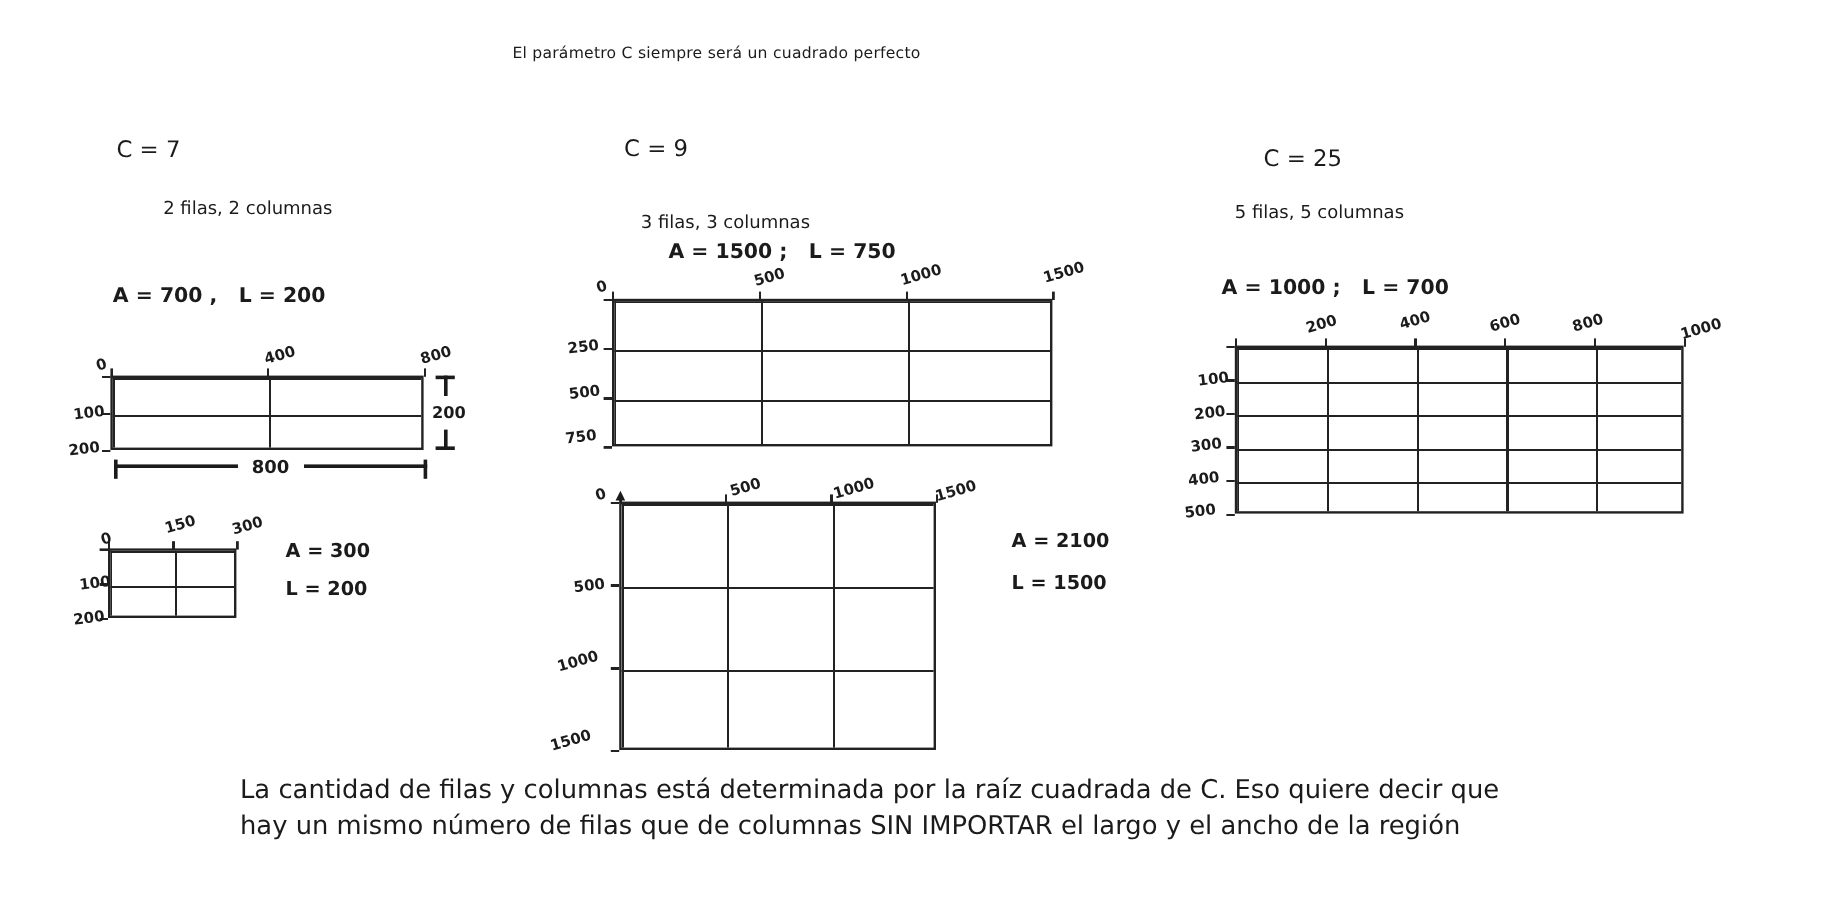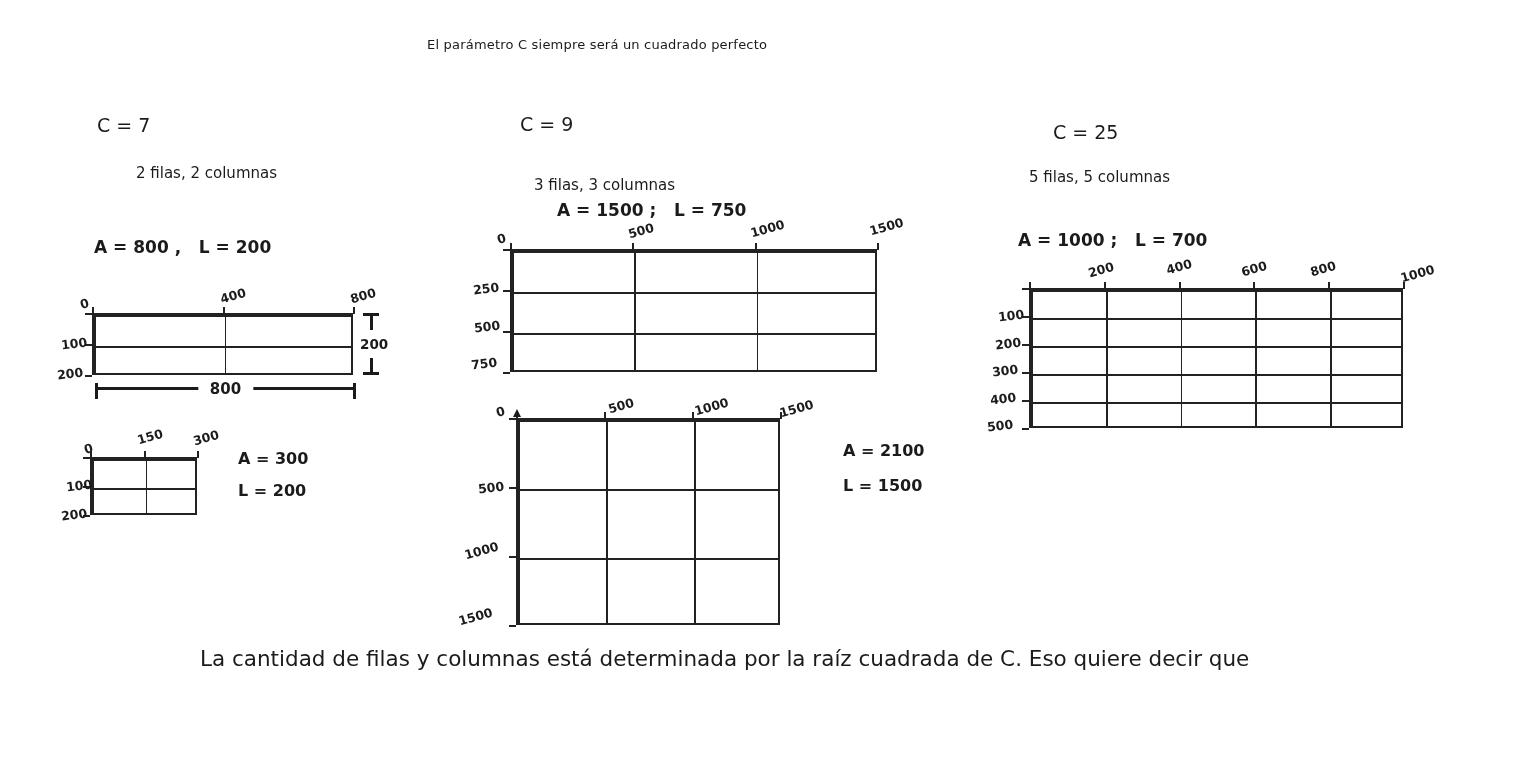--- a/index.html
+++ b/index.html
@@ -39,21 +39,21 @@
     border-right:4px solid transparent;border-bottom:8px solid #1b1b1b;}
   .footer{font-size:21.5px;line-height:30px;}
 </style>
 </head>
 <body>
 
 <div class="abs title" style="left:427px;top:37px;">El parámetro C siempre será un cuadrado perfecto</div>
 
 <div class="abs h-c" style="left:97px;top:114px;">C = 7</div>
 <div class="abs h-dims" style="left:136px;top:164px;">2 filas, 2 columnas</div>
-<div class="abs h-params" style="left:94px;top:237px;">A = 800 ,   L = 200</div>
+<div class="abs h-params" style="left:94px;top:237px;">A = 700 ,   L = 200</div>
 
 <div class="grid" style="left:92px;top:313px;width:261px;height:62px;
   background-image:repeating-linear-gradient(to right,#222 0 1.7px,transparent 1.7px 130.5px),repeating-linear-gradient(to bottom,#222 0 1.7px,transparent 1.7px 31px);"></div>
 <div class="ticks" style="left:92px;top:307px;width:263px;height:7px;background-image:repeating-linear-gradient(to right,#222 0 2px,transparent 2px 130.5px);"></div>
 <div class="ticks" style="left:85px;top:313px;width:7px;height:64px;background-image:repeating-linear-gradient(to bottom,#222 0 2px,transparent 2px 31px);"></div>
 <span class="t xt" style="left:80px;top:296px;">0</span>
 <span class="t xt" style="left:220px;top:288px;">400</span>
 <span class="t xt" style="left:350px;top:288px;">800</span>
 <span class="t yt" style="left:61px;top:336px;">100</span>
 <span class="t yt" style="left:57px;top:366px;">200</span>
@@ -127,13 +127,14 @@
 <span class="t xt" style="left:1310px;top:261px;">800</span>
 <span class="t xt" style="left:1400px;top:266px;">1000</span>
 <span class="t yt" style="left:998px;top:308px;">100</span>
 <span class="t yt" style="left:995px;top:336px;">200</span>
 <span class="t yt" style="left:992px;top:363px;">300</span>
 <span class="t yt" style="left:990px;top:391px;">400</span>
 <span class="t yt" style="left:987px;top:418px;">500</span>
 
 <div class="abs footer" style="left:200px;top:644px;">
   <div>La cantidad de filas y columnas está determinada por la raíz cuadrada de C. Eso quiere decir que</div>
+  <div>hay un mismo número de filas que de columnas SIN IMPORTAR el largo y el ancho de la región</div>
 </div>
 
 </body></html>

